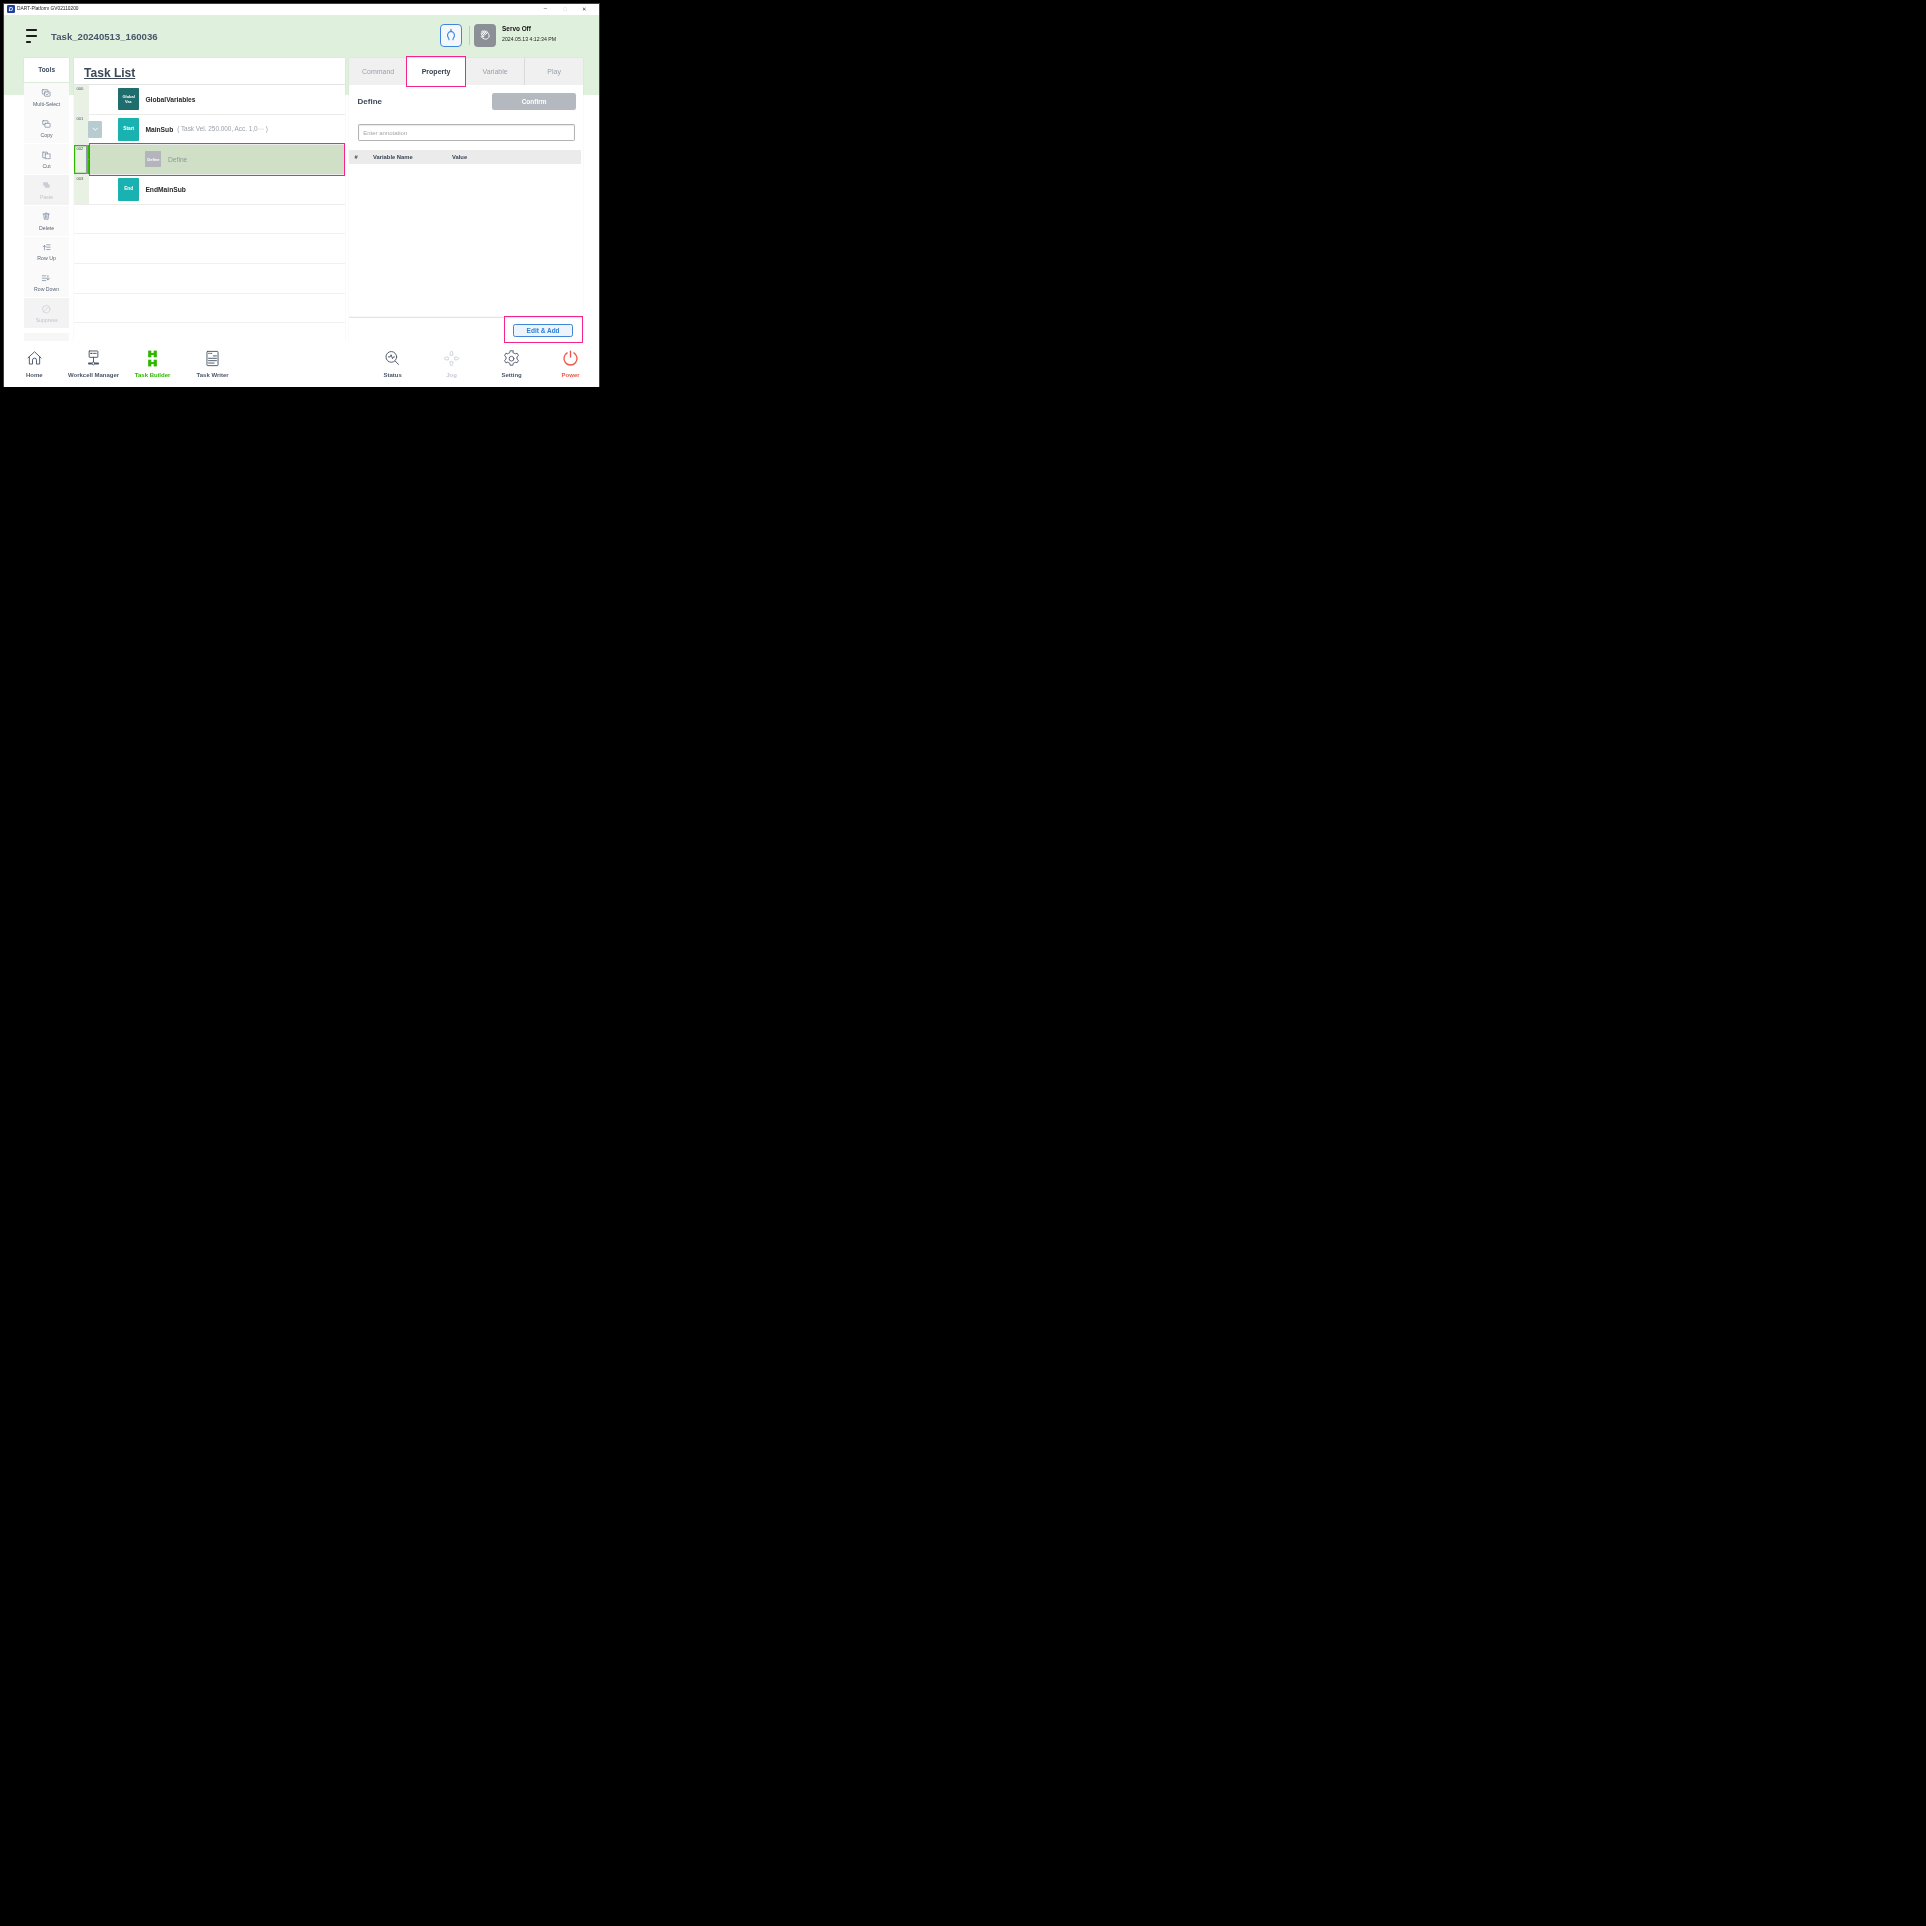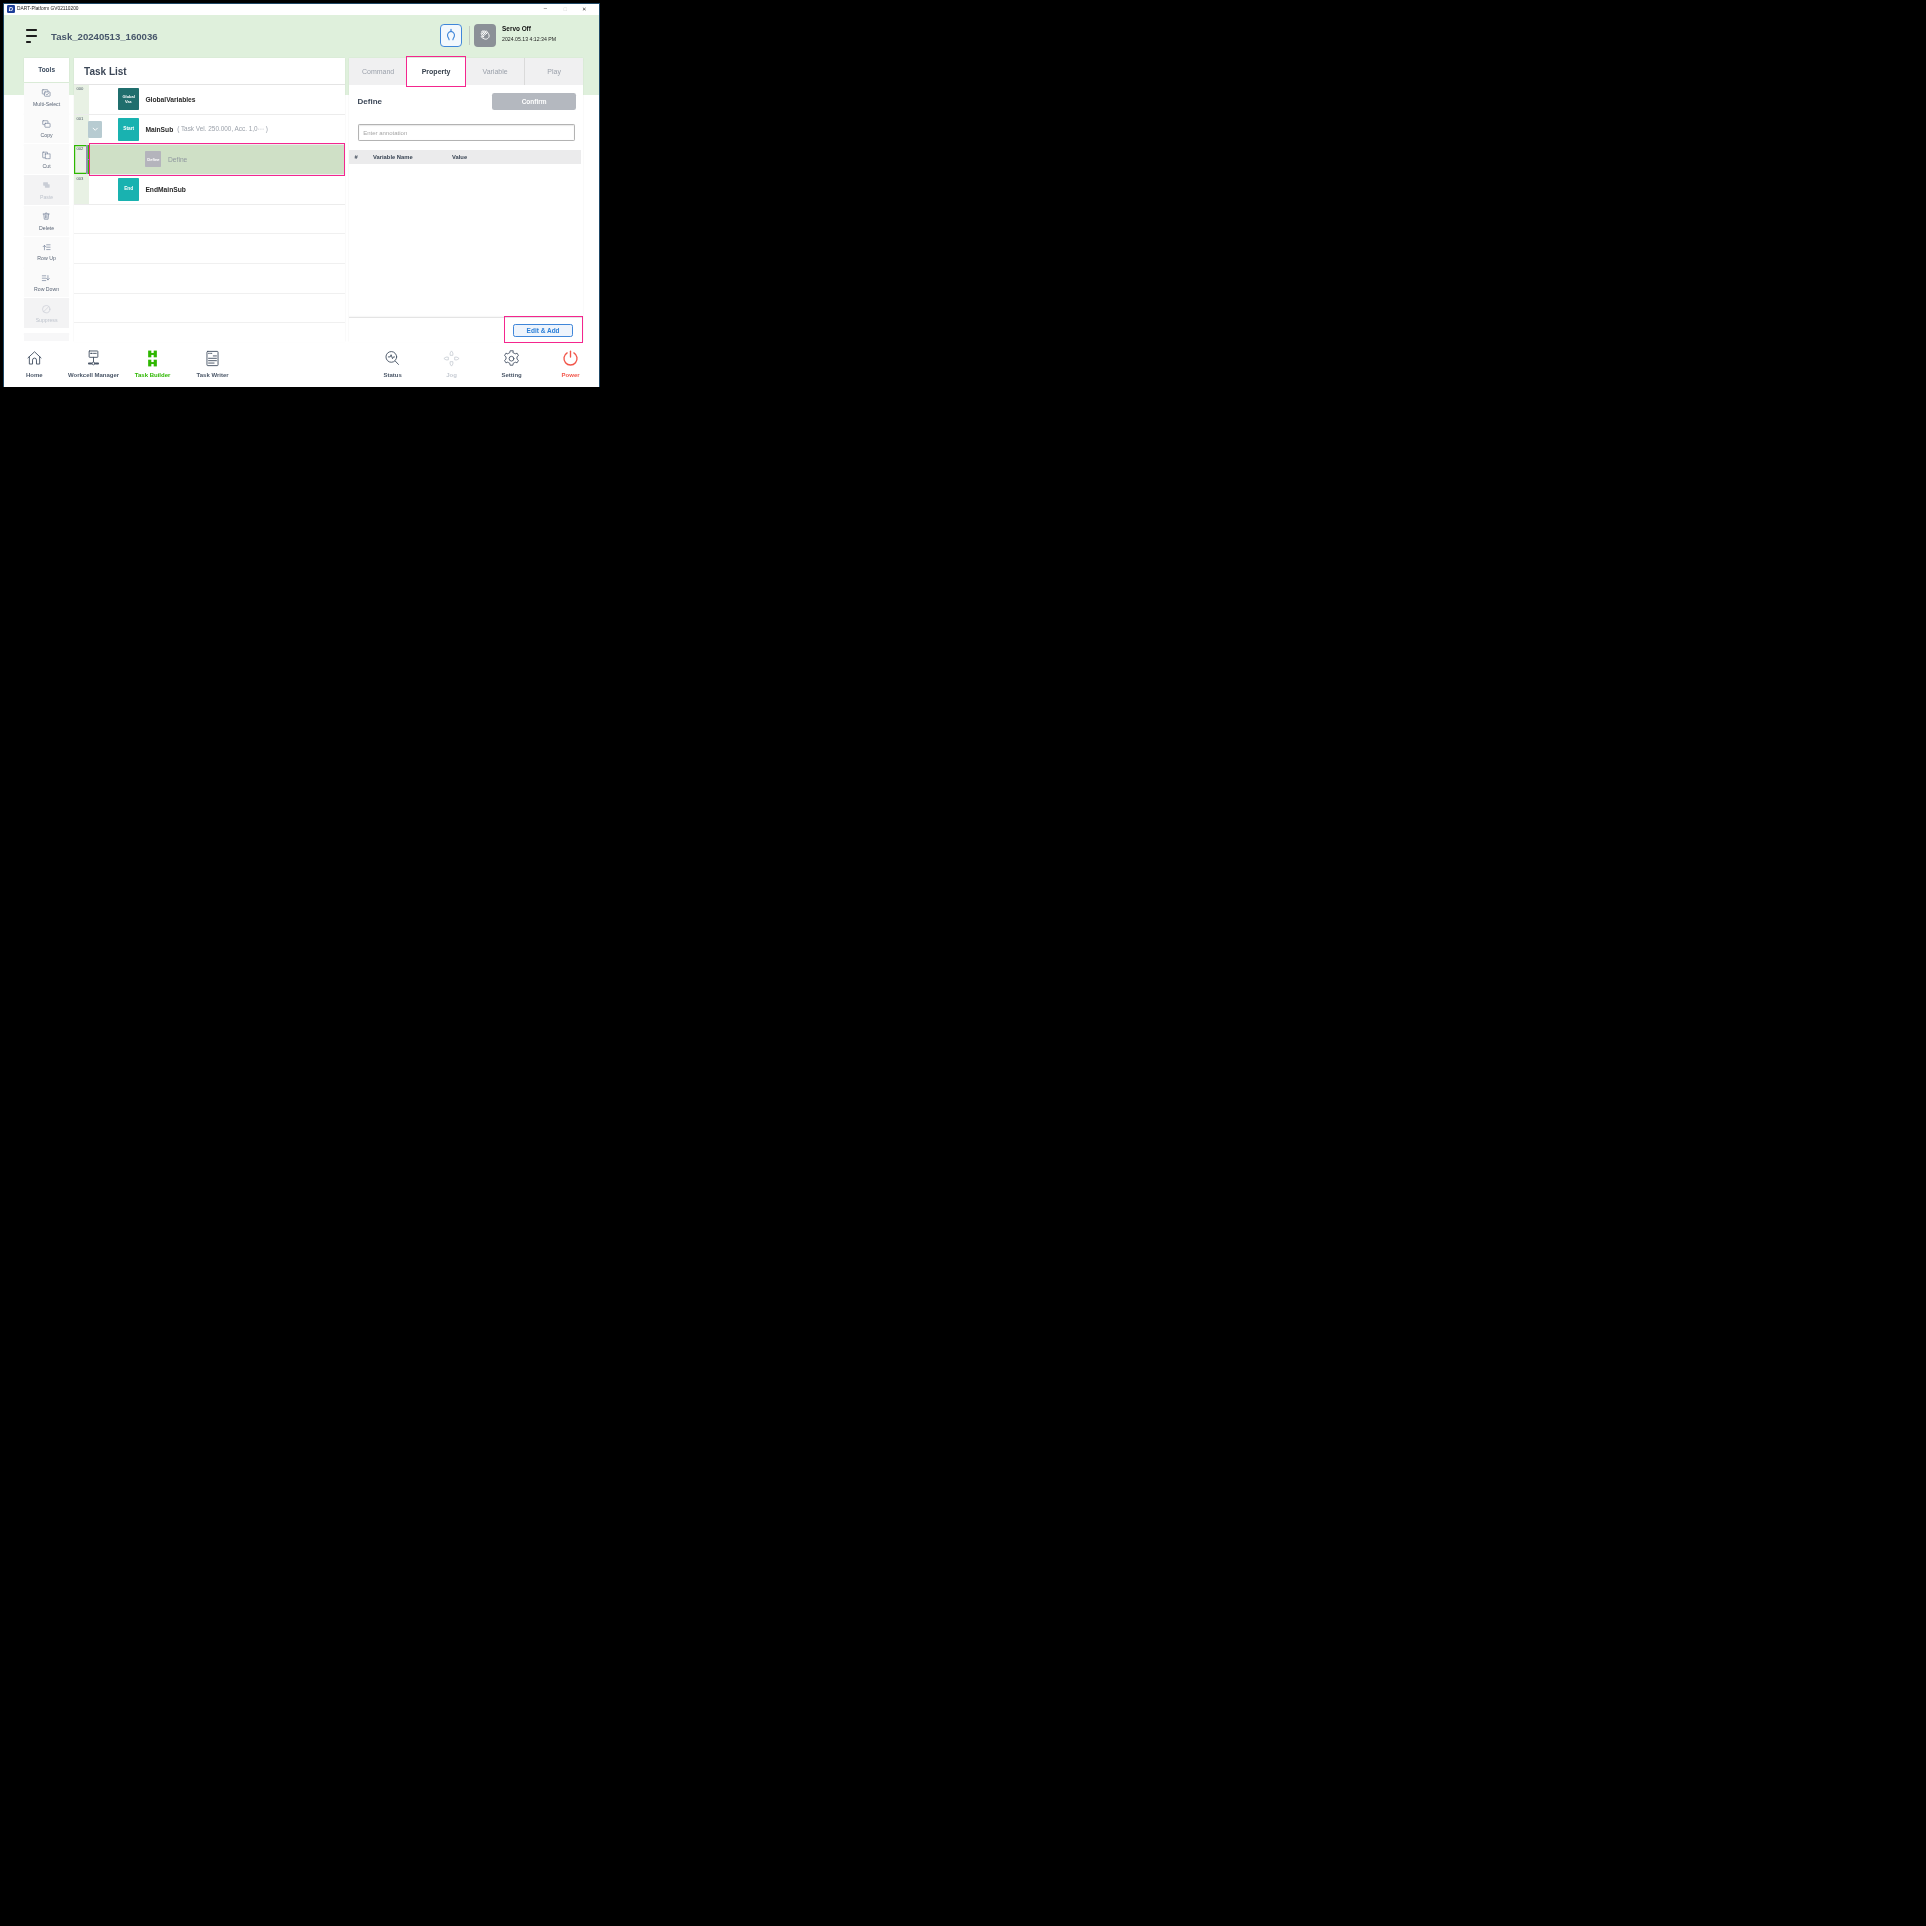--- a/index.html
+++ b/index.html
@@ -41,21 +41,21 @@
   .tool-item { height:30px; background:#fafafa; box-shadow:0 0.4px 0.8px rgba(0,0,0,.08); display:flex; flex-direction:column;
                align-items:center; justify-content:center; gap:1.9px; color:#76829a; cursor:pointer; }
   .tool-item .t-label { font-size:5.2px; color:#5a6576; }
   .tool-item.disabled { background:#f3f3f4; color:#c9cdd5; }
   .tool-item.disabled .t-label { color:#bfc4cd; }
   .tool-item svg { width:10.4px; height:10.4px; }
   .tools-sliver { position:absolute; left:0; top:275px; width:45px; height:8.5px; background:#f7f7f8; box-shadow:0 0.4px 0.8px rgba(0,0,0,.08); }
 
   
   .tasklist-card { left:70px; top:54px; width:271px; height:284px; }
-  .tl-title { position:absolute; left:10px; top:8.5px; font-size:10px; font-weight:bold; color:#3c4757; }
+  .tl-title { position:absolute; left:10px; top:8.5px; font-size:12px; font-weight:bold; color:#3c4757;text-decoration:underline; }
   .tl-divider { position:absolute; left:0; top:26.6px; width:100%; height:0.4px; background:#e4e4e4; }
   .tl-rows { position:absolute; left:0; top:27px; width:100%; }
   .row { position:relative; height:30px; border-bottom:0.4px solid #ececec; }
   .gutter { position:absolute; left:0; top:0; width:15.4px; height:100%; background:var(--gutter_green);
             font-size:4.2px; color:#4e5a68; padding:1.5px 0 0 2.3px; }
   .row-content { position:absolute; left:15.4px; top:0; right:0; height:100%; display:flex; align-items:center; padding-left:29px; }
   .row.selected .gutter { box-shadow:inset 0 0 0 1.2px var(--accent_green); }
   .row.selected .row-content { background:var(--row_selected_bg); }
   .row-frame { display:none; position:absolute; left:14.6px; top:-1.5px; right:-0.4px; bottom:-1.9px; border:1.9px solid var(--accent_pink); z-index:6; pointer-events:none; }
   .row.highlight .row-frame { display:block; }

